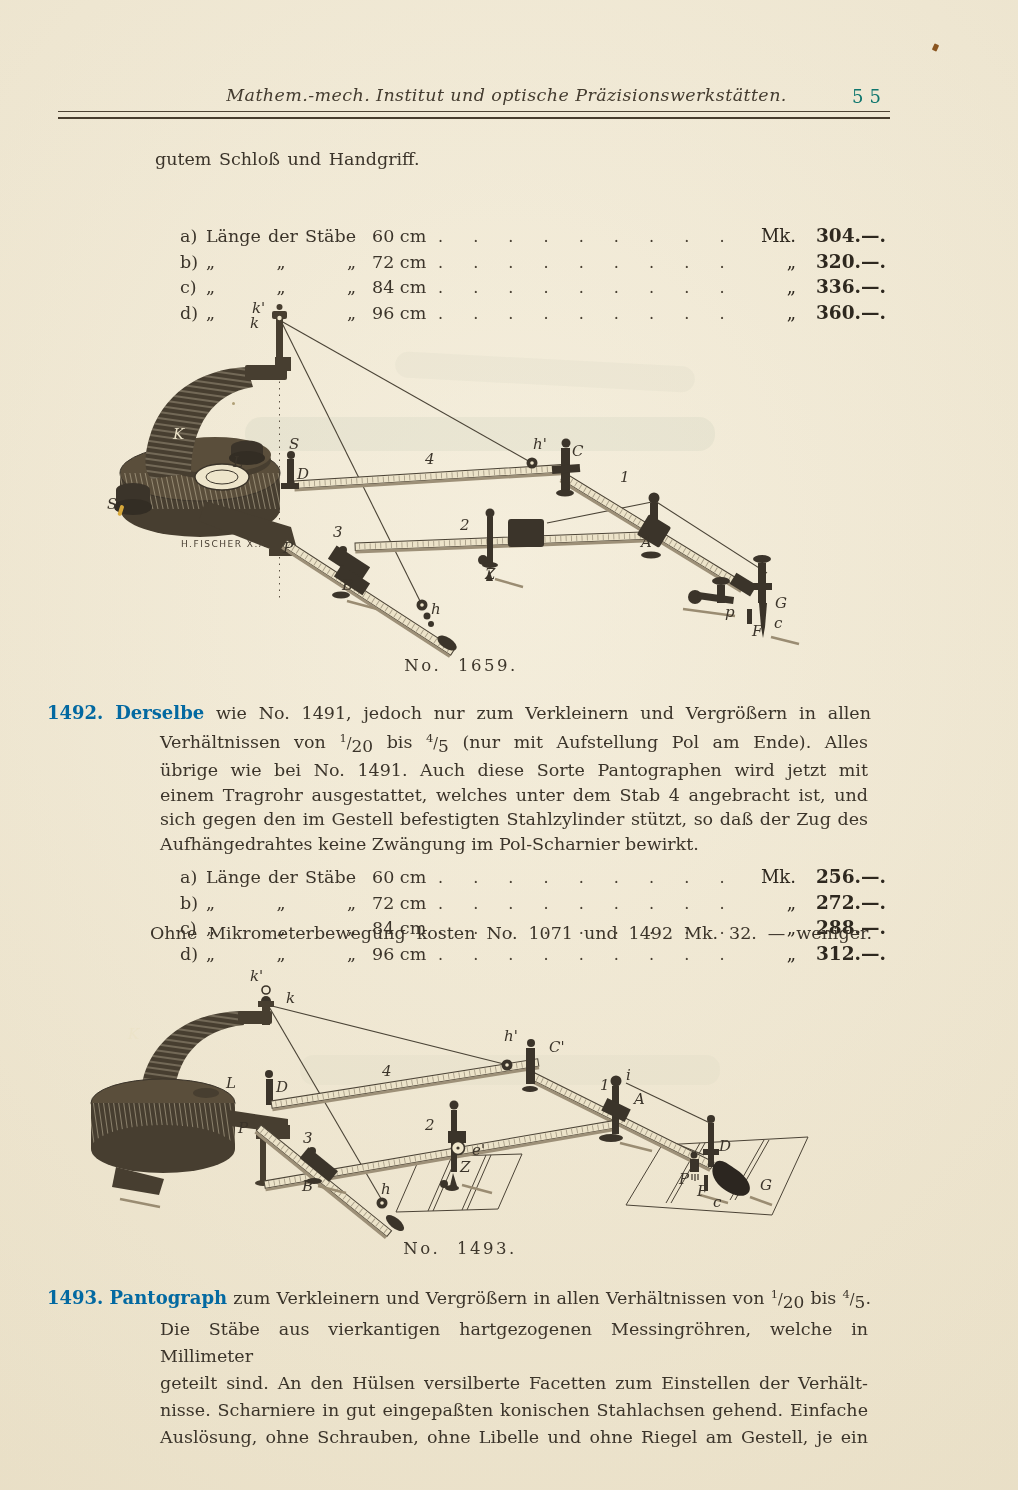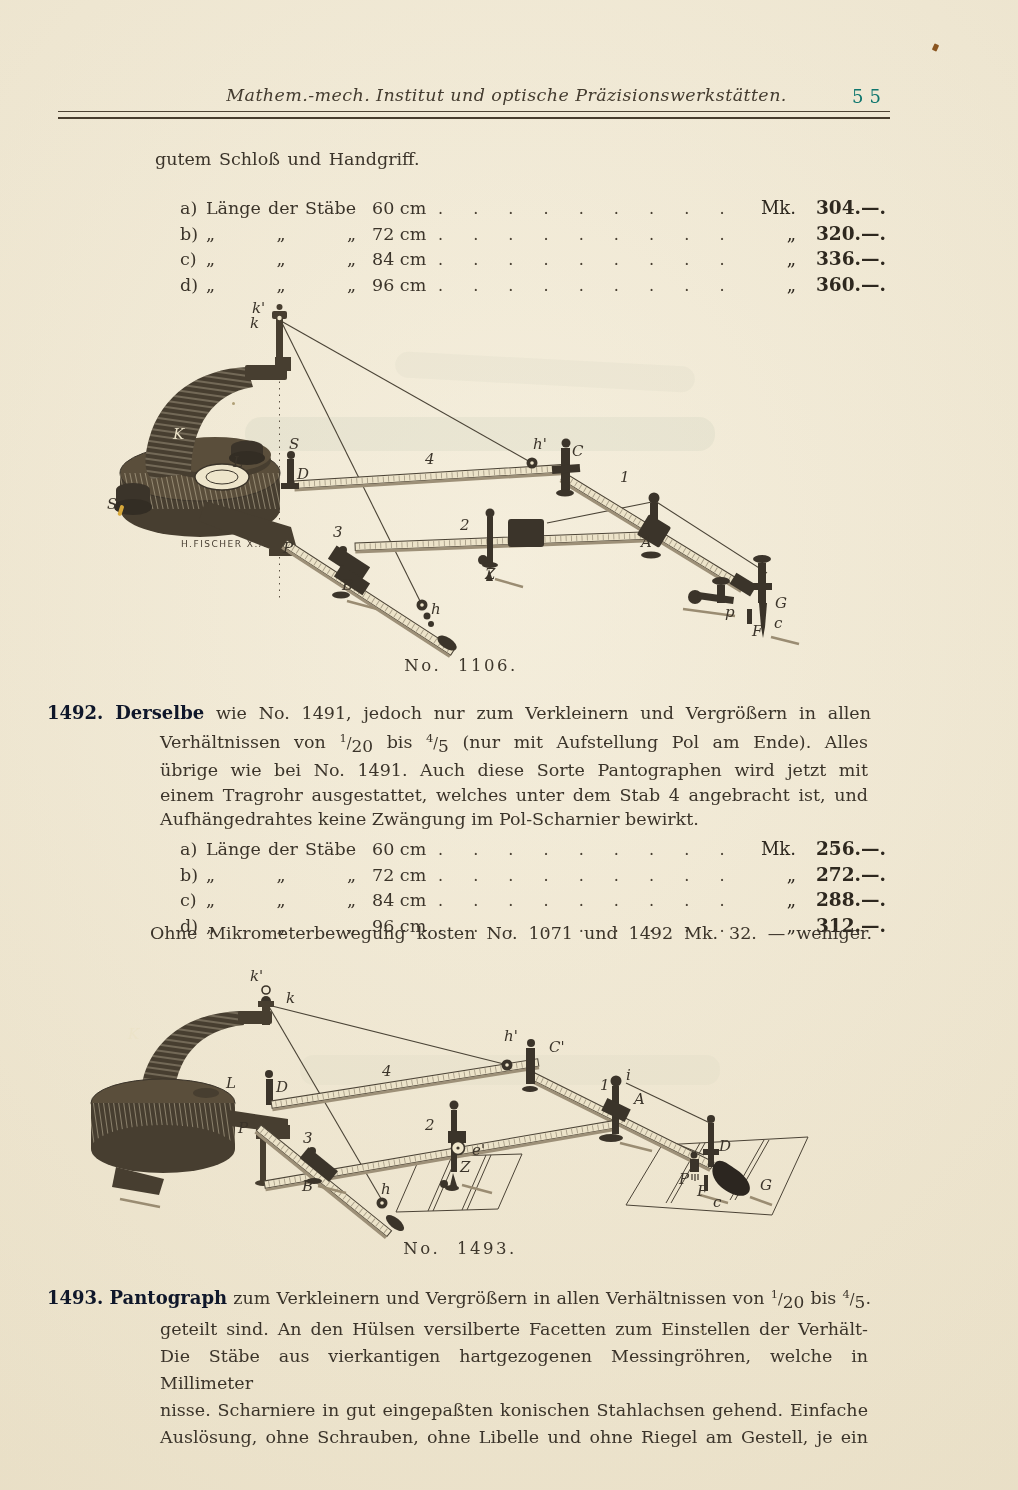--- a/index.html
+++ b/index.html
@@ -22,26 +22,26 @@
   .intro{left:155px;top:146px;width:712px;}
   
   .plist{left:180px;width:706px;font-size:17.5px;}
   .prow{display:flex;align-items:baseline;height:25.5px;}
   .pletter{width:26px;flex:none;}
   .plabel{width:150px;flex:none;text-align:justify;text-align-last:justify;}
   .plength{width:66px;flex:none;padding-left:16px;}
   .pdots{flex:1;overflow:hidden;white-space:nowrap;letter-spacing:6px;word-spacing:13px;
          color:#463d30;font-size:16px;}
   .pcur{width:40px;flex:none;text-align:right;font-weight:normal;font-size:18px;color:#2e281f;}
-  .pamt{width:90px;flex:none;text-align:right;font-weight:bold;font-size:18.5px;color:#2e281f;}
+  .pamt{width:90px;flex:none;text-align:right;font-weight:bold;font-size:18.5px;color:#2e281f;margin-top:28px;}
   .note{left:150px;top:920px;width:722px;}
   
   .item{left:47px;width:824px;}
   .item-head{font-size:17.5px;line-height:24.5px;}
-  .ino,.ilead{font-weight:bold;font-size:18px;color:#0f172a;}
+  .ino,.ilead{font-weight:bold;font-size:18px;color:#0369a1;}
   .item-body{margin-left:113px;width:708px;}
   .ib24 .bline{display:block;line-height:24.5px;}
   .ib27 .bline{display:block;line-height:27px;}
   .bline{font-size:17.5px;}
   .frac{display:inline-block;white-space:nowrap;}
   .frac sup{font-size:11.5px;vertical-align:6px;}
   .frac .fs{font-size:14px;}
   .frac sub{font-size:17px;vertical-align:-4px;}
   .nowrap{white-space:nowrap;}
   
@@ -264,38 +264,39 @@
   <text class="flabel" x="390" y="282">Z</text>
   <text class="flabel" x="546" y="250">A</text>
   <text class="flabel" x="247" y="293">B</text>
   <text class="flabel" x="336" y="317">h</text>
   <text class="flabel" x="630" y="320">p</text>
   <text class="flabel" x="680" y="311">G</text>
   <text class="flabel" x="657" y="339">F</text>
   <text class="flabel" x="679" y="331">c</text>
   <text class="flabel fsig" x="86" y="250">H.FISCHER X.A.</text>
 </svg>
-<div class="abs caption cap1">No. 1106.</div>
+<div class="abs caption cap1">No. 1659.</div>
 
 <div class="abs item ib24" style="top:701px">
   <div class="item-head jlast">
     <span class="ino">1492.</span>
     <span class="ilead">Derselbe</span>
     <span>wie No. 1491, jedoch nur zum Verkleinern und Vergrößern in allen</span>
   </div>
   <div class="item-body">
     <span class="bline jlast">
       <span>Verhältnissen von</span>
       <span class="frac"><sup>1</sup><span class="fs">/</span><sub>20</sub></span>
       <span>bis</span>
       <span class="frac"><sup>4</sup><span class="fs">/</span><sub>5</sub></span>
       <span>(nur mit Aufstellung Pol am Ende). Alles</span>
     </span>
     <span class="bline jlast">übrige wie bei No. 1491. Auch diese Sorte Pantographen wird jetzt mit</span>
     <span class="bline jlast">einem Tragrohr ausgestattet, welches unter dem Stab 4 angebracht ist, und</span>
+    <span class="bline jlast">sich gegen den im Gestell befestigten Stahlzylinder stützt, so daß der Zug des</span>
     <span class="bline">Aufhängedrahtes keine Zwängung im Pol-Scharnier bewirkt.</span>
   </div>
 </div>
 
 <div class="abs plist" style="top:838px">
   <div class="prow">
     <span class="pletter">a)</span>
     <span class="plabel">Länge der Stäbe</span>
     <span class="plength">60 cm</span>
     <span class="pdots">. . . . . . . . . . . . . . . . . . . . . . . . . . . . . . . . . . . .</span>
@@ -494,22 +495,22 @@
 <div class="abs item ib27" style="top:1281px">
   <div class="item-head jlast" style="line-height:27px">
     <span class="ino">1493.</span>
     <span class="ilead">Pantograph</span>
     <span>zum Verkleinern und Vergrößern in allen Verhältnissen von</span>
     <span class="frac"><sup>1</sup><span class="fs">/</span><sub>20</sub></span>
     <span>bis</span>
     <span class="nowrap"><span class="frac"><sup>4</sup><span class="fs">/</span><sub>5</sub></span><span>.</span></span>
   </div>
   <div class="item-body">
+    <span class="bline jlast">Die Stäbe aus vierkantigen hartgezogenen Messingröhren, welche in Millimeter</span>
     <span class="bline jlast">geteilt sind. An den Hülsen versilberte Facetten zum Einstellen der Verhält-</span>
-    <span class="bline jlast">Die Stäbe aus vierkantigen hartgezogenen Messingröhren, welche in Millimeter</span>
     <span class="bline jlast">nisse. Scharniere in gut eingepaßten konischen Stahlachsen gehend. Einfache</span>
     <span class="bline jlast">Auslösung, ohne Schrauben, ohne Libelle und ohne Riegel am Gestell, je ein</span>
   </div>
 </div>
 
 <div class="abs speck" style="left:933px;top:44px;width:5px;height:7px;background:#8a5520;transform:rotate(24deg)"></div>
 <div class="abs speck" style="left:232px;top:402px;width:3px;height:3px;background:#b0a077;border-radius:50%"></div>
 <div class="abs speck" style="left:700px;top:1330px;width:3px;height:3px;background:#c3b38a;border-radius:50%"></div>
 
 </body></html>

